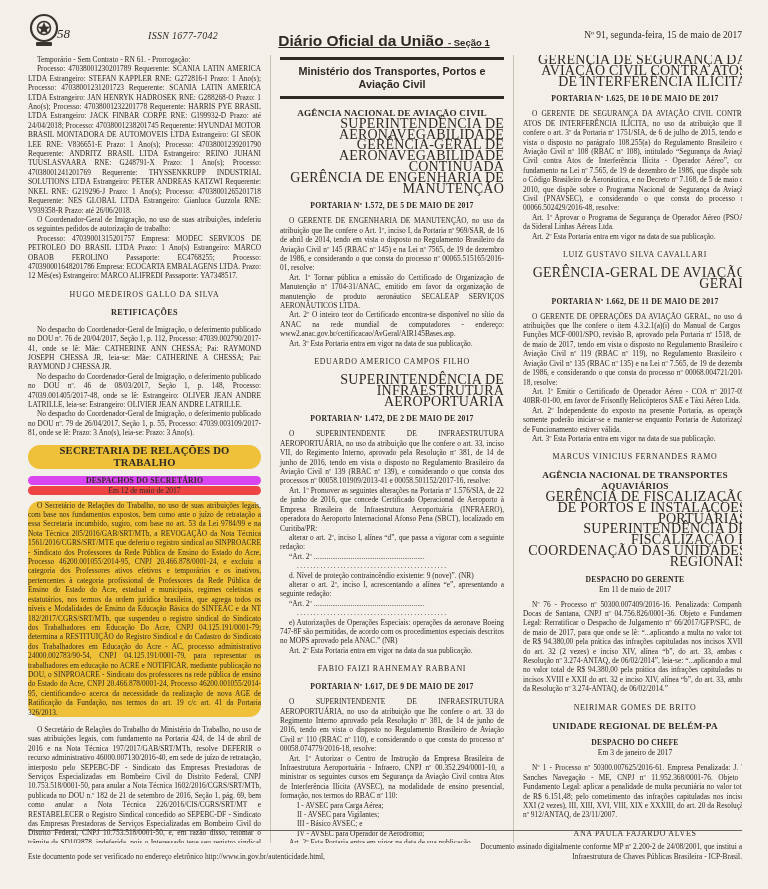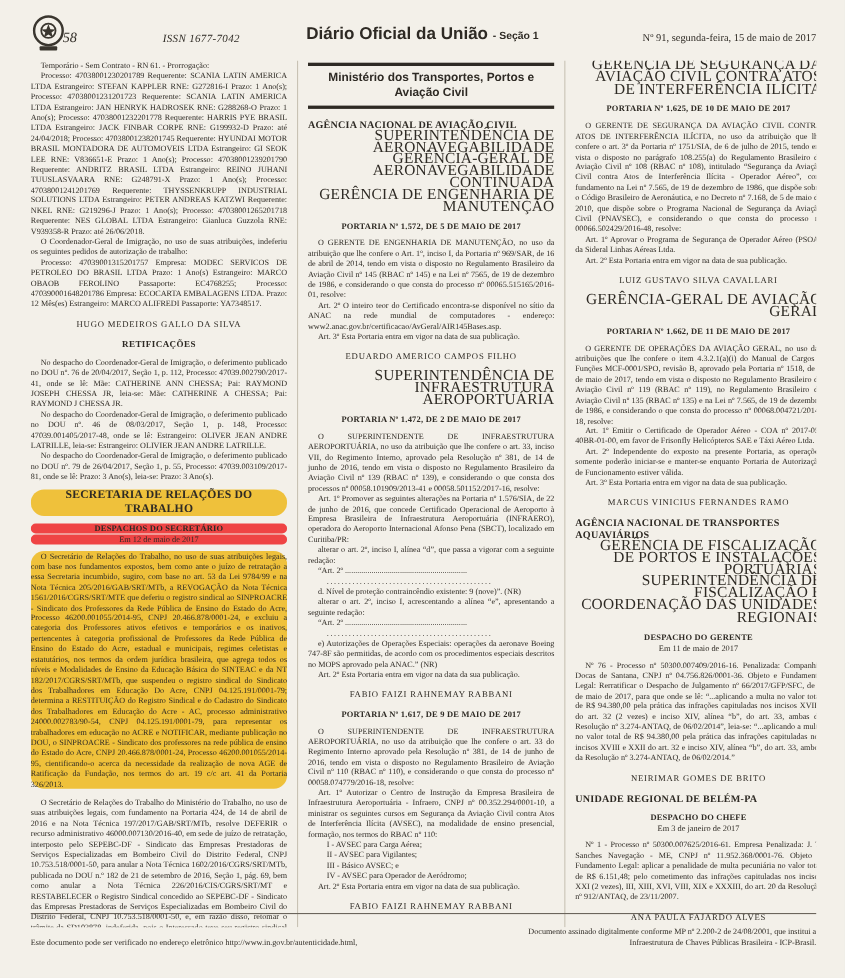--- a/index.html
+++ b/index.html
@@ -3,34 +3,34 @@
 <meta charset="utf-8">
 <style>
   html,body{margin:0;padding:0;}
   body{width:768px;height:889px;background:#e9e7e2;font-family:"Liberation Serif",serif;color:#2e2a24;}
   .page{position:relative;width:768px;height:889px;background:#f3f0e9;overflow:hidden;}
   
   .header{position:absolute;top:0;left:0;right:0;height:54px;}
   .logo{position:absolute;left:26px;top:12px;}
   .page-num{position:absolute;left:57px;top:26px;font-style:italic;font-size:13px;}
   .issn{position:absolute;left:148px;top:30px;font-style:italic;font-size:10px;letter-spacing:.3px;}
-  .masthead{position:absolute;left:50%;transform:translateX(-50%);top:22px;font-family:"Liberation Sans",sans-serif;font-weight:bold;font-size:15.5px;white-space:nowrap;}
+  .masthead{position:absolute;left:50%;transform:translateX(-50%);top:32px;font-family:"Liberation Sans",sans-serif;font-weight:bold;font-size:15.5px;white-space:nowrap;text-decoration:underline;}
   .masthead .section-tag{font-size:9.5px;font-weight:bold;}
   .edition{position:absolute;right:26px;top:30px;font-size:9.5px;white-space:nowrap;}
   
   .cols{position:absolute;top:55px;left:28px;right:26px;bottom:46px;display:flex;overflow:hidden;}
   .col{width:233px;overflow:hidden;flex:0 0 auto;}
   .col + .col{border-left:1px solid #c8c2b4;padding-left:9px;margin-left:9px;width:224px;}
   
   .para{font-size:7.4px;line-height:9.4px;text-align:justify;text-indent:9px;margin:0;}
   .list-line{font-size:7.4px;line-height:9.4px;margin:0;padding-left:17px;text-align:left;}
   .dots-line{font-size:7.4px;line-height:9.4px;margin:0;padding-left:17px;letter-spacing:1.5px;white-space:nowrap;overflow:hidden;}
   .heading{font-weight:bold;text-align:center;font-size:8.2px;letter-spacing:.4px;margin:9px 0 8px;}
   .section-heading{font-weight:bold;text-align:center;font-size:10.6px;line-height:12px;margin:7px 0 3px;letter-spacing:.2px;}
-  .org-heading{font-weight:bold;font-size:9.2px;line-height:10.8px;margin:9px 0 0;letter-spacing:.2px;font-family:Liberation Serif, serif;}
+  .org-heading{font-weight:bold;text-align:center;font-size:9.2px;line-height:10.8px;margin:9px 0 0;letter-spacing:.2px;font-family:Liberation Serif, serif;}
   .org-sub{text-align:right;font-size:14px;line-height:10.8px;margin:0;letter-spacing:.2px;}
   .portaria{font-weight:bold;text-align:center;font-size:7.7px;margin:7px 0 6px;letter-spacing:.2px;}
   .date-line{text-align:center;font-size:7.6px;margin:-5px 0 6px;}
   .signature{text-align:center;font-size:7.9px;letter-spacing:.7px;margin:9px 0;}
   .ministry-box{border-top:3px solid #2e2a24;border-bottom:3px solid #2e2a24;text-align:center;font-family:"Liberation Sans",sans-serif;font-weight:bold;font-size:10.8px;line-height:12.5px;padding:5px 10px 6px;margin:2px 0 4px;}
   .gap{height:8px;}
   .hl{background:#efc13b;border-radius:12px;}
   
   .footer{position:absolute;left:28px;right:26px;top:830px;border-top:1px solid #6b655c;padding-top:11px;display:flex;justify-content:space-between;font-size:7.4px;line-height:9.5px;align-items:flex-end;}
   .footer .f-right{text-align:right;}
@@ -60,34 +60,35 @@
         <div class="blk para">Temporário - Sem Contrato - RN 61. - Prorrogação:</div>
         <div class="blk para">Processo: 47038001230201789 Requerente: SCANIA LATIN AMERICA LTDA Estrangeiro: STEFAN KAPPLER RNE: G272816-I Prazo: 1 Ano(s); Processo: 47038001231201723 Requerente: SCANIA LATIN AMERICA LTDA Estrangeiro: JAN HENRYK HADROSEK RNE: G288268-O Prazo: 1 Ano(s); Processo: 47038001232201778 Requerente: HARRIS PYE BRASIL LTDA Estrangeiro: JACK FINBAR CORPE RNE: G199932-D Prazo: até 24/04/2018; Processo: 47038001238201745 Requerente: HYUNDAI MOTOR BRASIL MONTADORA DE AUTOMOVEIS LTDA Estrangeiro: GI SEOK LEE RNE: V836651-E Prazo: 1 Ano(s); Processo: 47038001239201790 Requerente: ANDRITZ BRASIL LTDA Estrangeiro: REINO JUHANI TUUSLASVAARA RNE: G248791-X Prazo: 1 Ano(s); Processo: 47038001241201769 Requerente: THYSSENKRUPP INDUSTRIAL SOLUTIONS LTDA Estrangeiro: PETER ANDREAS KATZWI Requerente: NKEL RNE: G219296-J Prazo: 1 Ano(s); Processo: 47038001265201718 Requerente: NES GLOBAL LTDA Estrangeiro: Gianluca Guzzola RNE: V939358-R Prazo: até 26/06/2018.</div>
         <div class="blk para">O Coordenador-Geral de Imigração, no uso de suas atribuições, indeferiu os seguintes pedidos de autorização de trabalho:</div>
         <div class="blk para">Processo: 47039001315201757 Empresa: MODEC SERVICOS DE PETROLEO DO BRASIL LTDA Prazo: 1 Ano(s) Estrangeiro: MARCO OBAOB FEROLINO Passaporte: EC4768255; Processo: 470390001648201786 Empresa: ECOCARTA EMBALAGENS LTDA. Prazo: 12 Mês(es) Estrangeiro: MARCO ALIFREDI Passaporte: YA7348517.</div>
         <div class="blk signature">HUGO MEDEIROS GALLO DA SILVA</div>
         <div class="blk heading">RETIFICAÇÕES</div>
         <div class="blk para">No despacho do Coordenador-Geral de Imigração, o deferimento publicado no DOU nº. 76 de 20/04/2017, Seção 1, p. 112, Processo: 47039.002790/2017-41, onde se lê: Mãe: CATHERINE ANN CHESSA; Pai: RAYMOND JOSEPH CHESSA JR, leia-se: Mãe: CATHERINE A CHESSA; Pai: RAYMOND J CHESSA JR.</div>
         <div class="blk para">No despacho do Coordenador-Geral de Imigração, o deferimento publicado no DOU nº. 46 de 08/03/2017, Seção 1, p. 148, Processo: 47039.001405/2017-48, onde se lê: Estrangeiro: OLIVER JEAN ANDRE LATRILLE, leia-se: Estrangeiro: OLIVIER JEAN ANDRE LATRILLE.</div>
         <div class="blk para">No despacho do Coordenador-Geral de Imigração, o deferimento publicado no DOU nº. 79 de 26/04/2017, Seção 1, p. 55, Processo: 47039.003109/2017-81, onde se lê: Prazo: 3 Ano(s), leia-se: Prazo: 3 Ano(s).</div>
         <div class="blk section-heading hl" style="background-color: rgb(239, 193, 59);">SECRETARIA DE RELAÇÕES DO TRABALHO</div>
-        <div class="blk portaria hl" style="background-color: #ef4444;">DESPACHOS DO SECRETÁRIO</div>
+        <div class="blk portaria hl" style="background-color: #d946ef;">DESPACHOS DO SECRETÁRIO</div>
         <div class="blk date-line hl" style="background-color: #ef4444;">Em 12 de maio de 2017</div>
         <div class="blk para hl" style="background-color: rgb(239, 193, 59);">O Secretário de Relações do Trabalho, no uso de suas atribuições legais, com base nos fundamentos expostos, bem como ante o juízo de retratação a essa Secretaria incumbido, sugiro, com base no art. 53 da Lei 9784/99 e na Nota Técnica 205/2016/GAB/SRT/MTb, a REVOGAÇÃO da Nota Técnica 1561/2016/CGRS/SRT/MTE que deferiu o registro sindical ao SINPROACRE - Sindicato dos Professores da Rede Pública de Ensino do Estado do Acre, Processo 46200.001055/2014-95, CNPJ 20.466.878/0001-24, e excluiu a categoria dos Professores ativos efetivos e temporários e os inativos, pertencentes à categoria profissional de Professores da Rede Pública de Ensino do Estado do Acre, estadual e municipais, regimes celetistas e estatutários, nos termos da ordem jurídica brasileira, que agrega todos os níveis e Modalidades de Ensino da Educação Básica do SINTEAC e da NT 182/2017/CGRS/SRT/MTb, que suspendeu o registro sindical do Sindicato dos Trabalhadores em Educação Do Acre, CNPJ 04.125.191/0001-79; determina a RESTITUIÇÃO do Registro Sindical e do Cadastro do Sindicato dos Trabalhadores em Educação do Acre - AC, processo administrativo 24000.002783/90-54, CNPJ 04.125.191/0001-79, para representar os trabalhadores em educação no ACRE e NOTIFICAR, mediante publicação no DOU, o SINPROACRE - Sindicato dos professores na rede pública de ensino do Estado do Acre, CNPJ 20.466.878/0001-24, Processo 46200.001055/2014-95, cientificando-o acerca da necessidade da realização de nova AGE de Ratificação da Fundação, nos termos do art. 19 c/c art. 41 da Portaria 326/2013.</div>
         <div class="blk gap"></div>
         <div class="blk para">O Secretário de Relações do Trabalho do Ministério do Trabalho, no uso de suas atribuições legais, com fundamento na Portaria 424, de 14 de abril de 2016 e na Nota Técnica 197/2017/GAB/SRT/MTb, resolve DEFERIR o recurso administrativo 46000.007130/2016-40, em sede de juízo de retratação, interposto pelo SEPEBC-DF - Sindicato das Empresas Prestadoras de Serviços Especializadas em Bombeiro Civil do Distrito Federal, CNPJ 10.753.518/0001-50, para anular a Nota Técnica 1602/2016/CGRS/SRT/MTb, publicada no DOU n.º 182 de 21 de setembro de 2016, Seção 1, pág. 69, bem como anular a Nota Técnica 226/2016/CIS/CGRS/SRT/MT e RESTABELECER o Registro Sindical concedido ao SEPEBC-DF - Sindicato das Empresas Prestadoras de Serviços Especializadas em Bombeiro Civil do Distrito Federal, CNPJ 10.753.518/0001-50, e, em razão disso, retomar o trâmite da SD103878, indeferida, pois o Interessado teve seu registro sindical revogado.</div>
       </div>
     <div class="col">
         <div class="blk ministry-box">Ministério dos Transportes, Portos e Aviação Civil</div>
         <div class="blk org-heading">AGÊNCIA NACIONAL DE AVIAÇÃO CIVIL</div>
         <div class="blk org-sub">SUPERINTENDÊNCIA DE AERONAVEGABILIDADE</div>
         <div class="blk org-sub">GERÊNCIA-GERAL DE AERONAVEGABILIDADE CONTINUADA</div>
         <div class="blk org-sub">GERÊNCIA DE ENGENHARIA DE MANUTENÇÃO</div>
         <div class="blk portaria">PORTARIA Nº 1.572, DE 5 DE MAIO DE 2017</div>
         <div class="blk para">O GERENTE DE ENGENHARIA DE MANUTENÇÃO, no uso da atribuição que lhe confere o Art. 1º, inciso I, da Portaria nº 969/SAR, de 16 de abril de 2014, tendo em vista o disposto no Regulamento Brasileiro da Aviação Civil nº 145 (RBAC nº 145) e na Lei nº 7565, de 19 de dezembro de 1986, e considerando o que consta do processo nº 00065.515165/2016-01, resolve:</div>
+        <div class="blk para">Art. 1º Tornar pública a emissão do Certificado de Organização de Manutenção nº 1704-31/ANAC, emitido em favor da organização de manutenção de produto aeronáutico SECALEAP SERVIÇOS AERONÁUTICOS LTDA.</div>
         <div class="blk para">Art. 2º O inteiro teor do Certificado encontra-se disponível no sítio da ANAC na rede mundial de computadores - endereço: www2.anac.gov.br/certificacao/AvGeral/AIR145Bases.asp.</div>
         <div class="blk para">Art. 3º Esta Portaria entra em vigor na data de sua publicação.</div>
         <div class="blk signature">EDUARDO AMERICO CAMPOS FILHO</div>
         <div class="blk org-sub">SUPERINTENDÊNCIA DE INFRAESTRUTURA AEROPORTUÁRIA</div>
         <div class="blk portaria">PORTARIA Nº 1.472, DE 2 DE MAIO DE 2017</div>
         <div class="blk para">O SUPERINTENDENTE DE INFRAESTRUTURA AEROPORTUÁRIA, no uso da atribuição que lhe confere o art. 33, inciso VII, do Regimento Interno, aprovado pela Resolução nº 381, de 14 de junho de 2016, tendo em vista o disposto no Regulamento Brasileiro da Aviação Civil nº 139 (RBAC nº 139), e considerando o que consta dos processos nº 00058.101909/2013-41 e 00058.501152/2017-16, resolve:</div>
         <div class="blk para">Art. 1º Promover as seguintes alterações na Portaria nº 1.576/SIA, de 22 de junho de 2016, que concede Certificado Operacional de Aeroporto à Empresa Brasileira de Infraestrutura Aeroportuária (INFRAERO), operadora do Aeroporto Internacional Afonso Pena (SBCT), localizado em Curitiba/PR:</div>
         <div class="blk para">alterar o art. 2º, inciso I, alínea “d”, que passa a vigorar com a seguinte redação:</div>
         <div class="blk para">“Art. 2º ............................................................</div>
         <div class="blk dots-line">.............................................</div>

